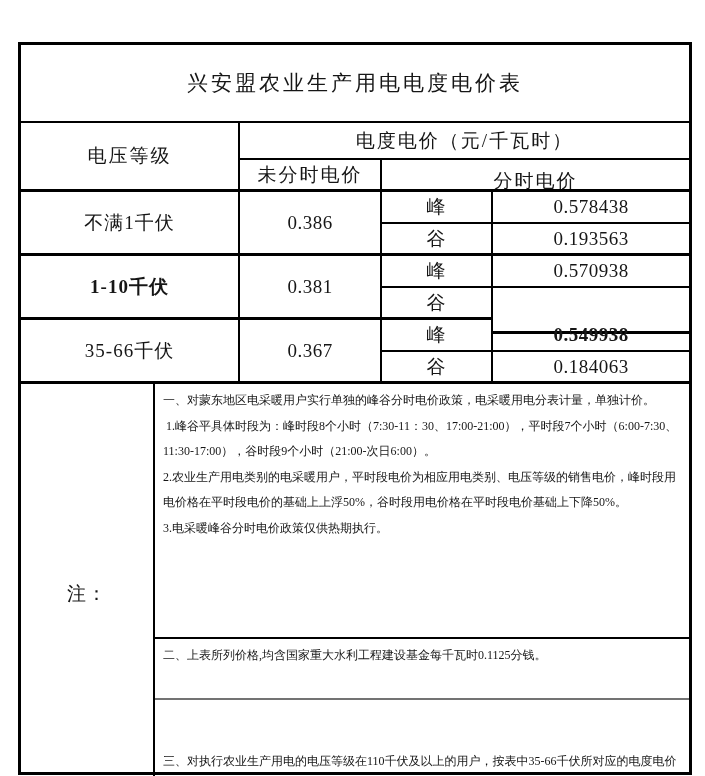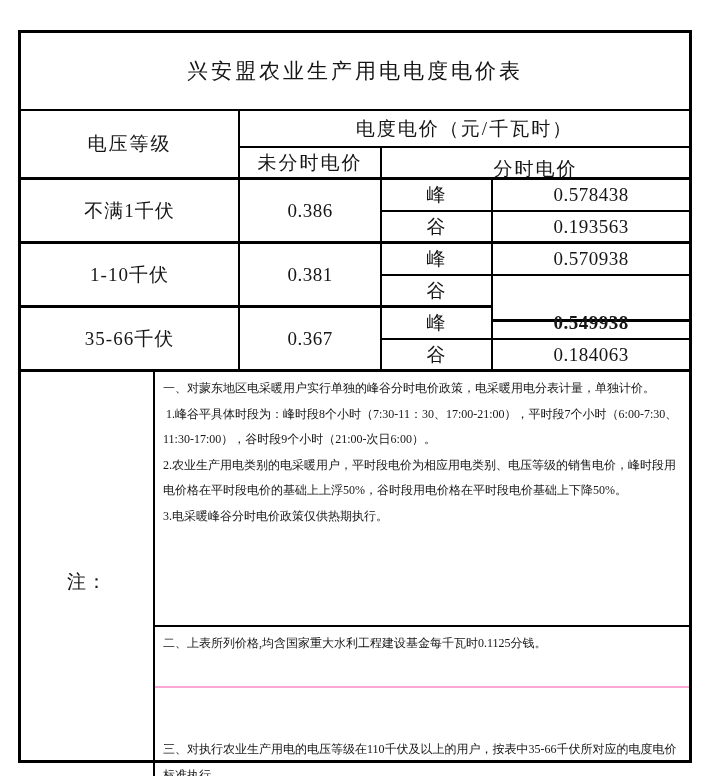--- a/index.html
+++ b/index.html
@@ -11,21 +11,21 @@
     width: 705px;
     height: 776px;
     position: relative;
     font-family: "Liberation Serif", "DejaVu Serif", serif;
     color: #161616;
     -webkit-font-smoothing: antialiased;
   }
   .doc-table {
     position: absolute;
     left: 18px;
-    top: 30px;
+    top: 42px;
     width: 674px;
     height: 733px;
     border: 3px solid #000;
     box-sizing: border-box;
     background: #fff;
     display: flex;
     flex-direction: column;
   }
   
   .title-row {
@@ -84,21 +84,21 @@
   }
   .note-cell {
     grid-column: 2;
     box-sizing: border-box;
     padding: 4px 4px 4px 8px;
     font-size: 12px;
     line-height: 25.5px;
     overflow: hidden;
   }
   .note-1 { grid-row: 1; border-bottom: 2px solid #000; }
-  .note-2 { grid-row: 2; border-bottom: 2px solid #f9a8d4; }
+  .note-2 { grid-row: 2; border-bottom: 2px solid #737373; }
   .note-3 { grid-row: 3; margin-top: 45px; }
   .para { white-space: pre-wrap; }
 </style>
 </head>
 <body>
 
 <div class="doc-table">
 
   <div class="title-row">兴安盟农业生产用电电度电价表</div>
 
@@ -109,21 +109,21 @@
     <div class="cell hdr br2 bb3 c-nontou">未分时电价</div>
     <div class="cell hdr bb3 c-tou">分时电价</div>
 
     <div class="cell br2 bb3" style="grid-column:1;grid-row:3/5;">不满1千伏</div>
     <div class="cell num br2 bb3" style="grid-column:2;grid-row:3/5;">0.386</div>
     <div class="cell br2 bb2" style="grid-column:3;grid-row:3;">峰</div>
     <div class="cell num bb2" style="grid-column:4;grid-row:3;">0.578438</div>
     <div class="cell br2 bb3" style="grid-column:3;grid-row:4;">谷</div>
     <div class="cell num bb3" style="grid-column:4;grid-row:4;">0.193563</div>
 
-    <div class="cell br2 bb3" style="grid-column:1;grid-row:5/7;">1-10千伏</div>
+    <div class="cell br2 bb3" style="grid-column:1;grid-row:5/7;font-weight:bold;">1-10千伏</div>
     <div class="cell num br2 bb3" style="grid-column:2;grid-row:5/7;text-align:center;">0.381</div>
     <div class="cell br2 bb2" style="grid-column:3;grid-row:5;">峰</div>
     <div class="cell num bb2" style="grid-column:4;grid-row:5;">0.570938</div>
     <div class="cell br2 bb3" style="grid-column:3;grid-row:6;">谷</div>
     <div class="cell num bb3" style="grid-column:4;grid-row:6;margin-top:43px;">0.191063</div>
 
     <div class="cell br2 bb3" style="grid-column:1;grid-row:7/9;">35-66千伏</div>
     <div class="cell num br2 bb3" style="grid-column:2;grid-row:7/9;">0.367</div>
     <div class="cell br2 bb2" style="grid-column:3;grid-row:7;">峰</div>
     <div class="cell num bb2" style="grid-column:4;grid-row:7;font-weight:bold;">0.549938</div>

